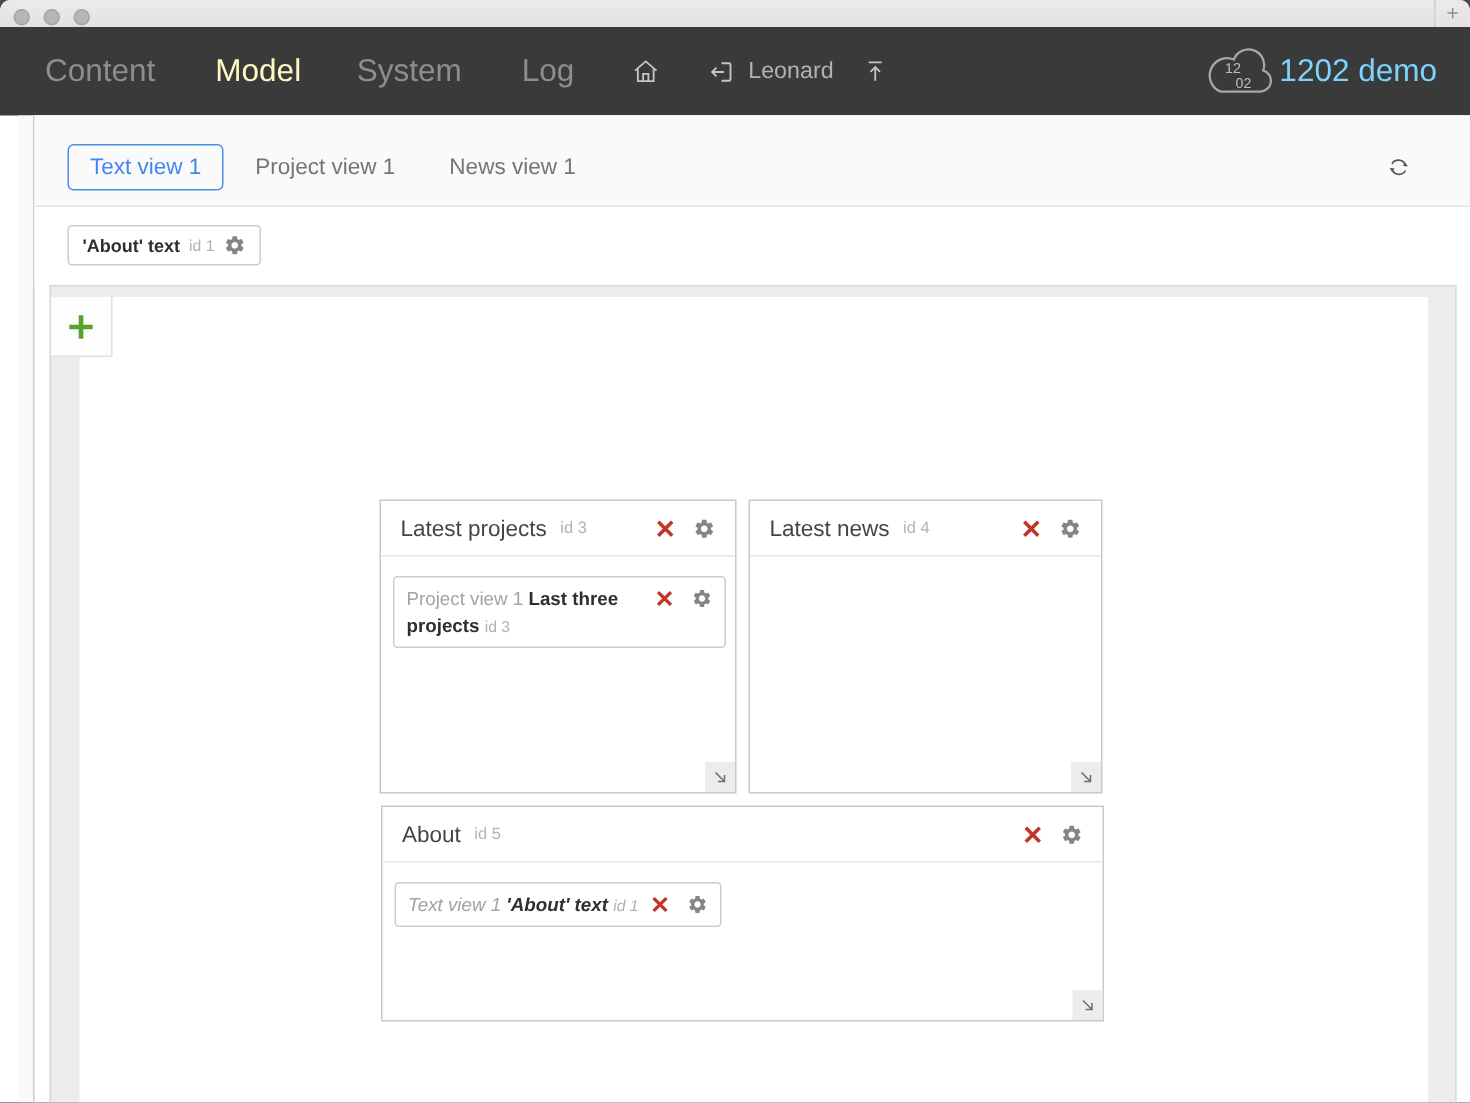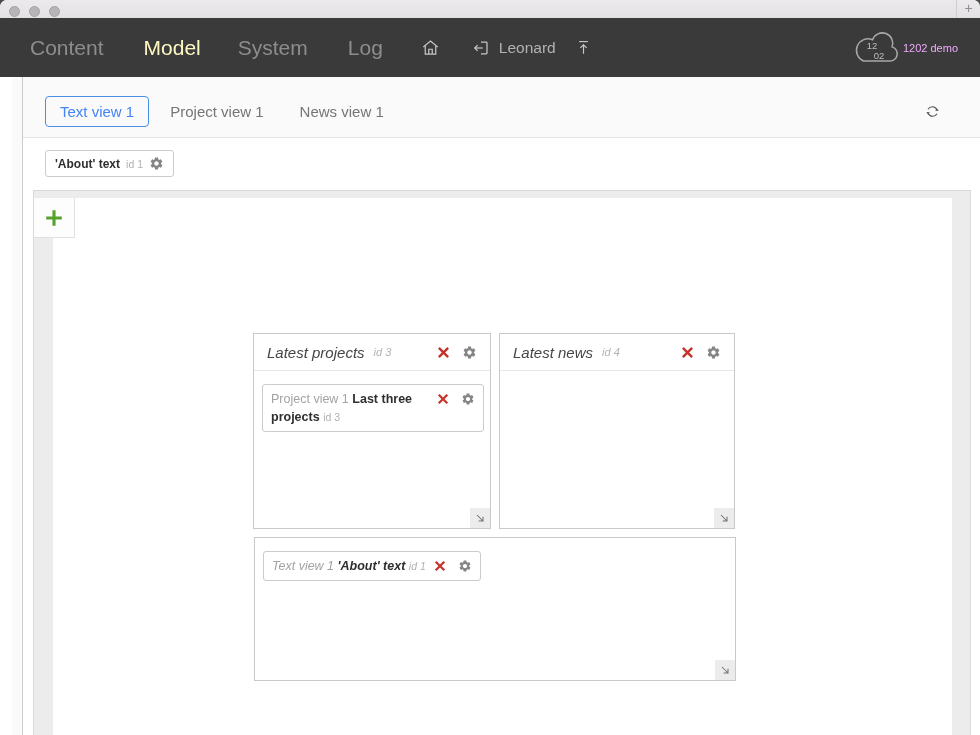--- a/index.html
+++ b/index.html
@@ -15,21 +15,21 @@
 
   
   .navbar{position:absolute;top:18px;left:0;right:0;height:59px;background:#3a3a3a;display:flex;align-items:center;}
   .nav-left{display:flex;align-items:center;padding-left:30px;}
   .nav-item{font-size:21px;color:#8d8d8d;cursor:pointer;}
   .nav-item.active{color:#fef9c3;}
   .mr40{margin-right:40px}.mr37{margin-right:37px}.mr30{margin-right:30px}.mr18{margin-right:18px}
   .nav-icon{display:inline-flex;align-items:center;cursor:pointer;}
   .nav-user{display:inline-flex;align-items:center;gap:8px;cursor:pointer;font-size:15.5px;color:#b2b2b2;}
   .nav-right{position:absolute;right:22px;top:0;height:59px;display:flex;align-items:center;gap:0;}
-  .site{font-size:11px;color:#f0abfc;}
+  .site{font-size:21px;color:#7dd3fc;}
 
   
   .page{position:absolute;top:77px;left:0;right:0;bottom:0;background:#fafafa;margin-left:12px;}
   .container{position:absolute;left:10px;top:0;bottom:0;width:960px;background:#fff;
              border-left:1px solid #cccccc;border-right:1px solid #cccccc;}
 
   
   .tabstrip{position:relative;height:61px;background:#fafafa;border-bottom:1px solid #e4e4e4;
             display:flex;align-items:flex-end;padding:0 0 10px 22px;}
   .tab{font-size:15px;color:#757575;cursor:pointer;line-height:31px;}
@@ -50,21 +50,21 @@
           border:1px solid #d9d9d9;border-bottom:none;}
   .canvas-cell{position:absolute;left:19px;top:7px;right:18px;bottom:0;background:#fff;}
   .add-cell{position:absolute;left:0;top:7px;width:41px;height:40px;background:#fdfdfd;
             border-right:1px solid #e0e0e0;border-bottom:1px solid #e0e0e0;
             display:flex;align-items:center;justify-content:center;cursor:pointer;}
 
   .panel{position:absolute;background:#fff;border:1px solid #c9c9c9;}
   .panel.p1{left:219px;top:142px;width:238px;height:196px;}
   .panel.p2{left:465px;top:142px;width:236px;height:196px;}
   .panel.p3{left:220px;top:346px;width:482px;height:144px;}
-  .panel-head{height:37px;display:flex;align-items:center;padding:0 13px;border-bottom:1px solid #e6e6e6;font-style:italic;}
+  .panel-head{height:37px;display:flex;align-items:center;padding:0 13px;border-bottom:1px solid #e6e6e6;}
   .panel-title{font-size:15px;color:#454545;}
   .panel-id{font-size:11px;color:#b3b3b3;margin-left:9px;}
   .spacer{flex:1;}
   .icon-x{display:inline-flex;cursor:pointer;margin-right:12px;}
   .icon-gear{display:inline-flex;cursor:pointer;color:#858585;}
   .panel-body{padding:13px 8px;}
   .block-chip{display:flex;align-items:flex-start;padding:5px 8px;cursor:pointer;}
   .block-chip .chip-text{flex:1;font-size:12.5px;line-height:1.45;}
   .block-chip .chip-icons{display:flex;align-items:center;margin-top:2px;}
   .block-chip.inline{display:inline-flex;align-items:center;font-style:italic;}
@@ -248,20 +248,35 @@
               </span>
           </div>
           <div class="handle">
               <svg width="12" height="12">
                 <use href="#sym-resize"></use>
               </svg>
             </div>
         </div>
 
         <div class="panel p3">
+          <div class="panel-head">
+            <span class="panel-title">About</span>
+            <span class="panel-id">id 5</span>
+            <span class="spacer"></span>
+            <span class="icon-x">
+                <svg width="13" height="13">
+                  <use href="#sym-x"></use>
+                </svg>
+              </span>
+            <span class="icon-gear">
+                <svg width="15" height="15">
+                  <use href="#sym-gear"></use>
+                </svg>
+              </span>
+          </div>
           <div class="panel-body">
             <div class="chip block-chip inline">
               <span class="chip-text">
                 <span class="chip-type">Text view 1</span>
                 <span class="chip-strong" style="font-size:12.5px">'About' text</span>
                 <span class="chip-id">id 1</span>
               </span>
               <span class="chip-icons" style="margin-left:8px;margin-top:0">
                 <span class="icon-x">
                     <svg width="12" height="12">

